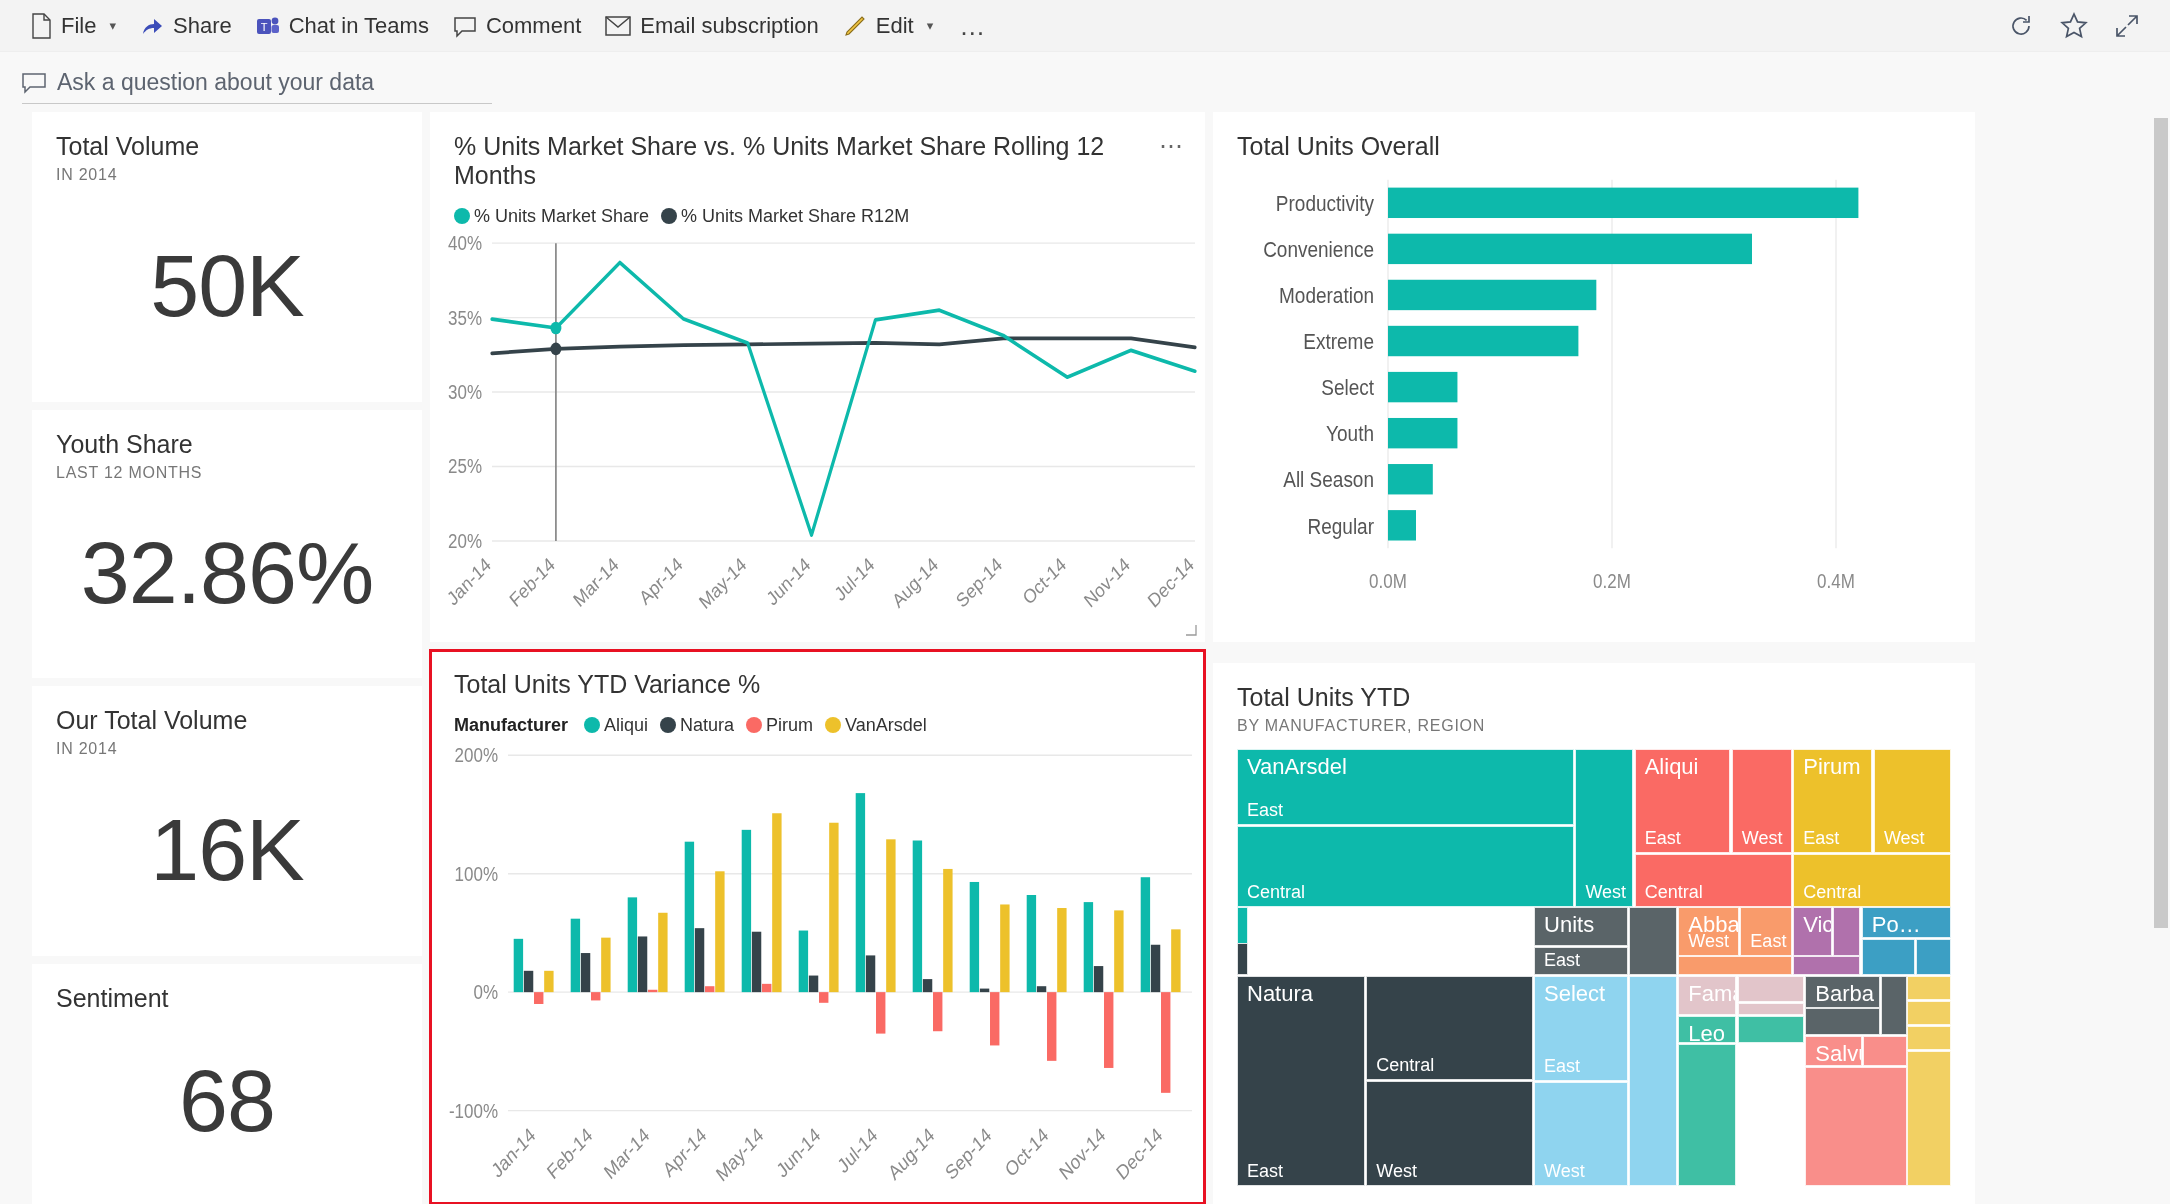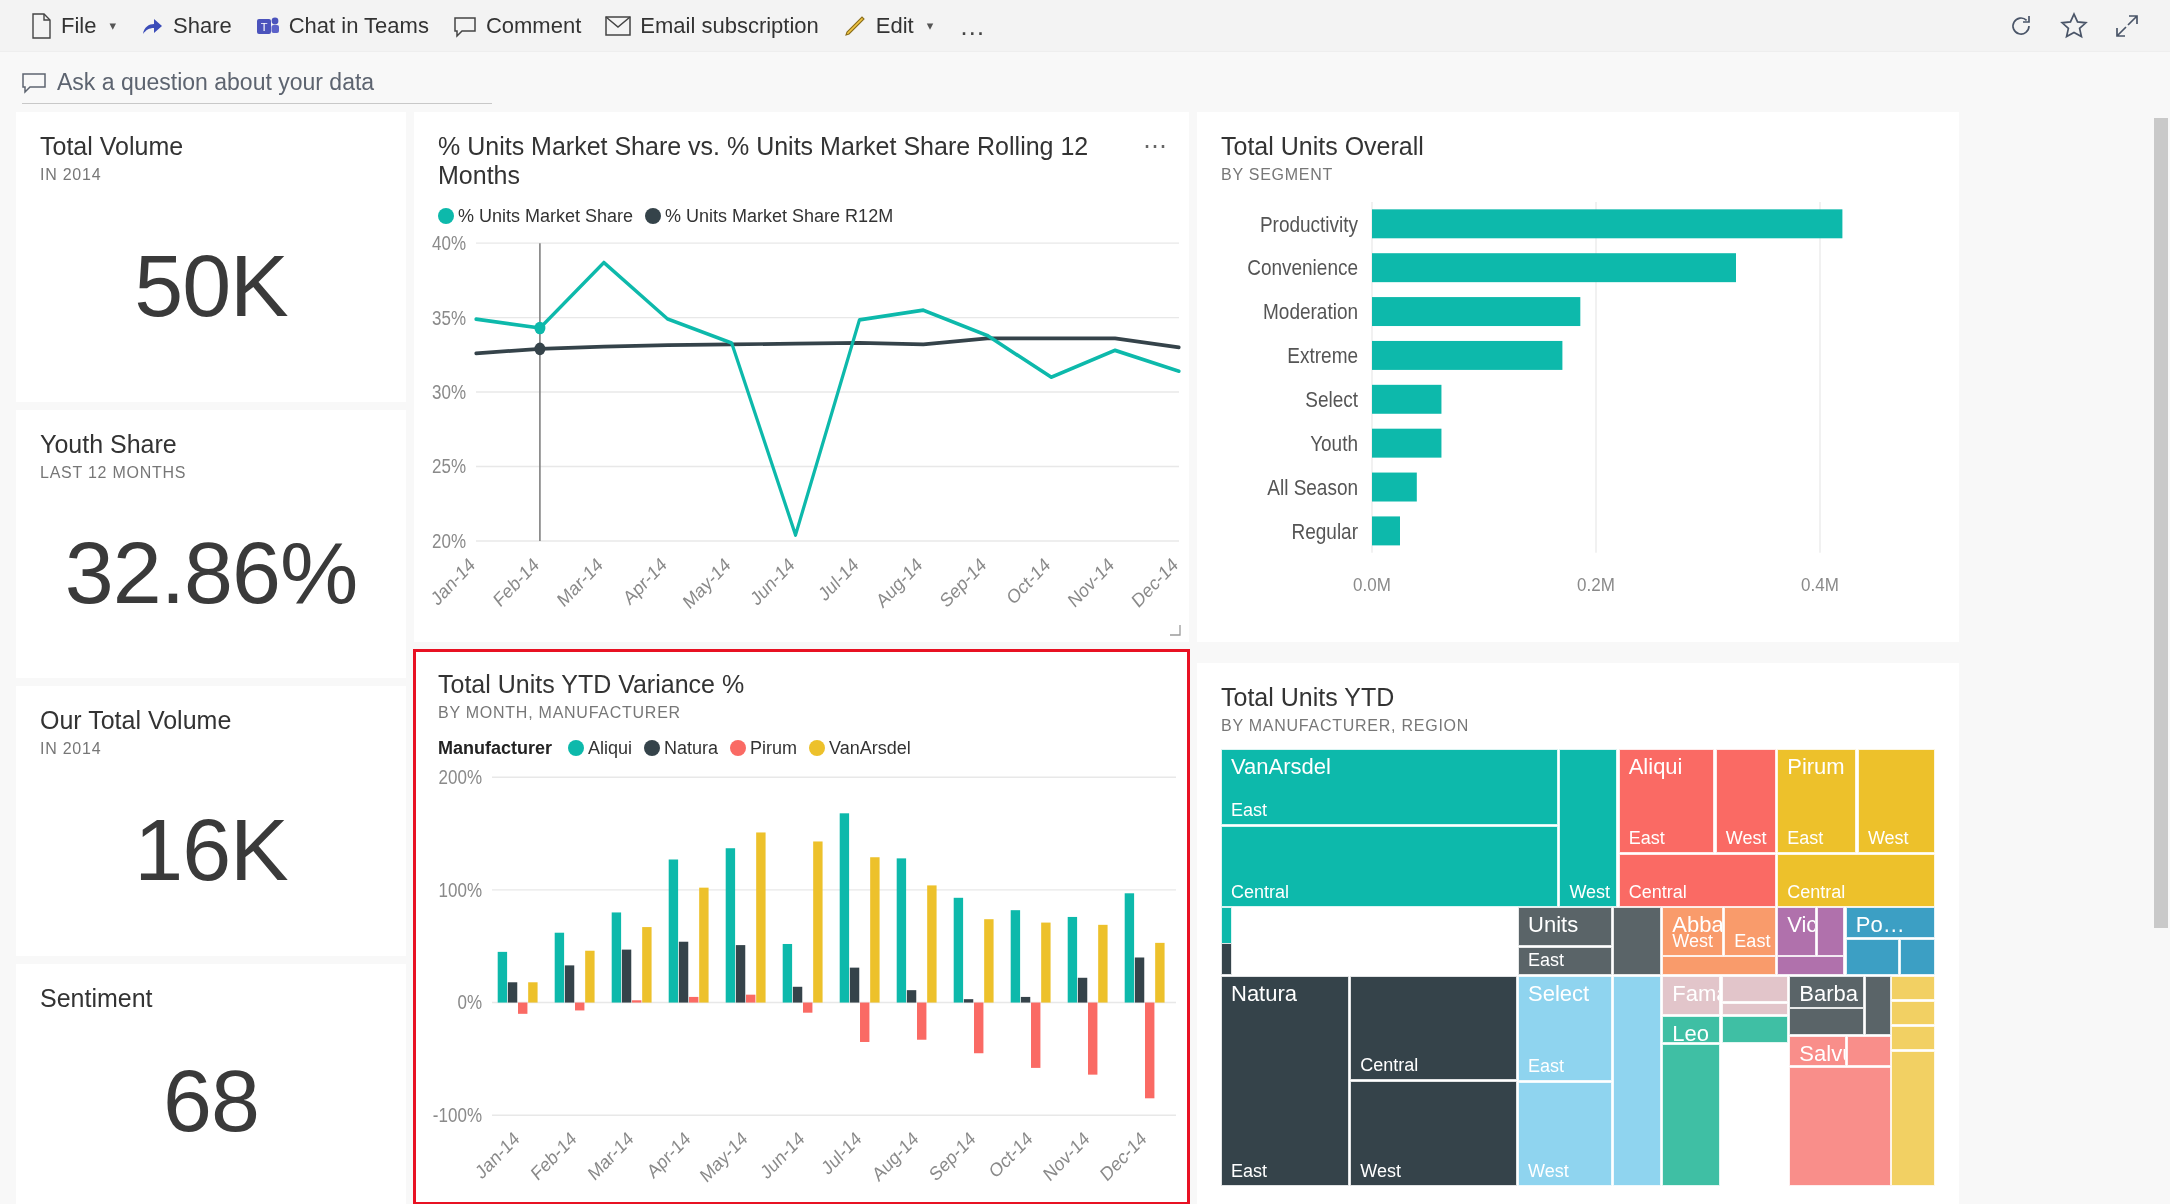--- a/index.html
+++ b/index.html
@@ -39,21 +39,21 @@
   }
   .qa-inner {
     display: flex; align-items: center; gap: 11px;
     border-bottom: 1px solid #c8c8c8;
     width: 470px; padding-bottom: 7px;
     cursor: text;
   }
   .qa-text { color: #5d6470; font-size: 23px; }
   
   .dash {
-    padding: 8px 12px 0 16px;
+    padding: 8px 12px 0 32px;
     display: flex; gap: 8px;
     height: calc(1204px - 52px - 52px);
   }
   .col-left  { width: 390px; display: flex; flex-direction: column; gap: 8px; }
   .col-mid   { width: 775px; display: flex; flex-direction: column; gap: 8px; }
   .col-right { width: 762px; display: flex; flex-direction: column; gap: 21px; }
 
   .tile {
     background: #ffffff;
     position: relative;
@@ -314,21 +314,20 @@
       <div class="resize-grip">
         <svg width="12" height="12" viewBox="0 0 12 12">
             <path d="M11 1v10H1" fill="none" stroke="#9a9a9a" stroke-width="1.3"></path>
           </svg>
       </div>
     </div>
 
     <div class="tile var-tile tile-selected">
       <div class="tile-hd">
         <div class="tile-title">Total Units YTD Variance %</div>
-        <div class="tile-sub">BY MONTH, MANUFACTURER</div>
       </div>
       <div class="legend">
         <span class="lg-title">Manufacturer</span>
         <span class="lg-entry">
           <span class="lg-dot" style="background:#0DB9AB"></span>
           <span class="lg-label">Aliqui</span>
         </span>
         <span class="lg-entry">
           <span class="lg-dot" style="background:#35434A"></span>
           <span class="lg-label">Natura</span>
@@ -415,21 +414,20 @@
           </svg>
       </div>
     </div>
   </div>
 
   <div class="col-right">
 
     <div class="tile bar-tile">
       <div class="tile-hd">
         <div class="tile-title">Total Units Overall</div>
-        <div class="tile-sub">BY SEGMENT</div>
       </div>
       <div class="chart-area">
         <svg id="bar-svg" viewBox="0 0 762 410" preserveAspectRatio="none">
             <line x1="175" x2="175" y1="16" y2="330" class="grid-l"></line>
             <text x="175" y="364" class="ax-lbl" text-anchor="middle">0.0M</text>
             <line x1="399" x2="399" y1="16" y2="330" class="grid-l"></line>
             <text x="399" y="364" class="ax-lbl" text-anchor="middle">0.2M</text>
             <line x1="623" x2="623" y1="16" y2="330" class="grid-l"></line>
             <text x="623" y="364" class="ax-lbl" text-anchor="middle">0.4M</text>
             <rect x="175" y="22.6725" width="470.4" height="25.905" fill="#0DB9AB"></rect>

